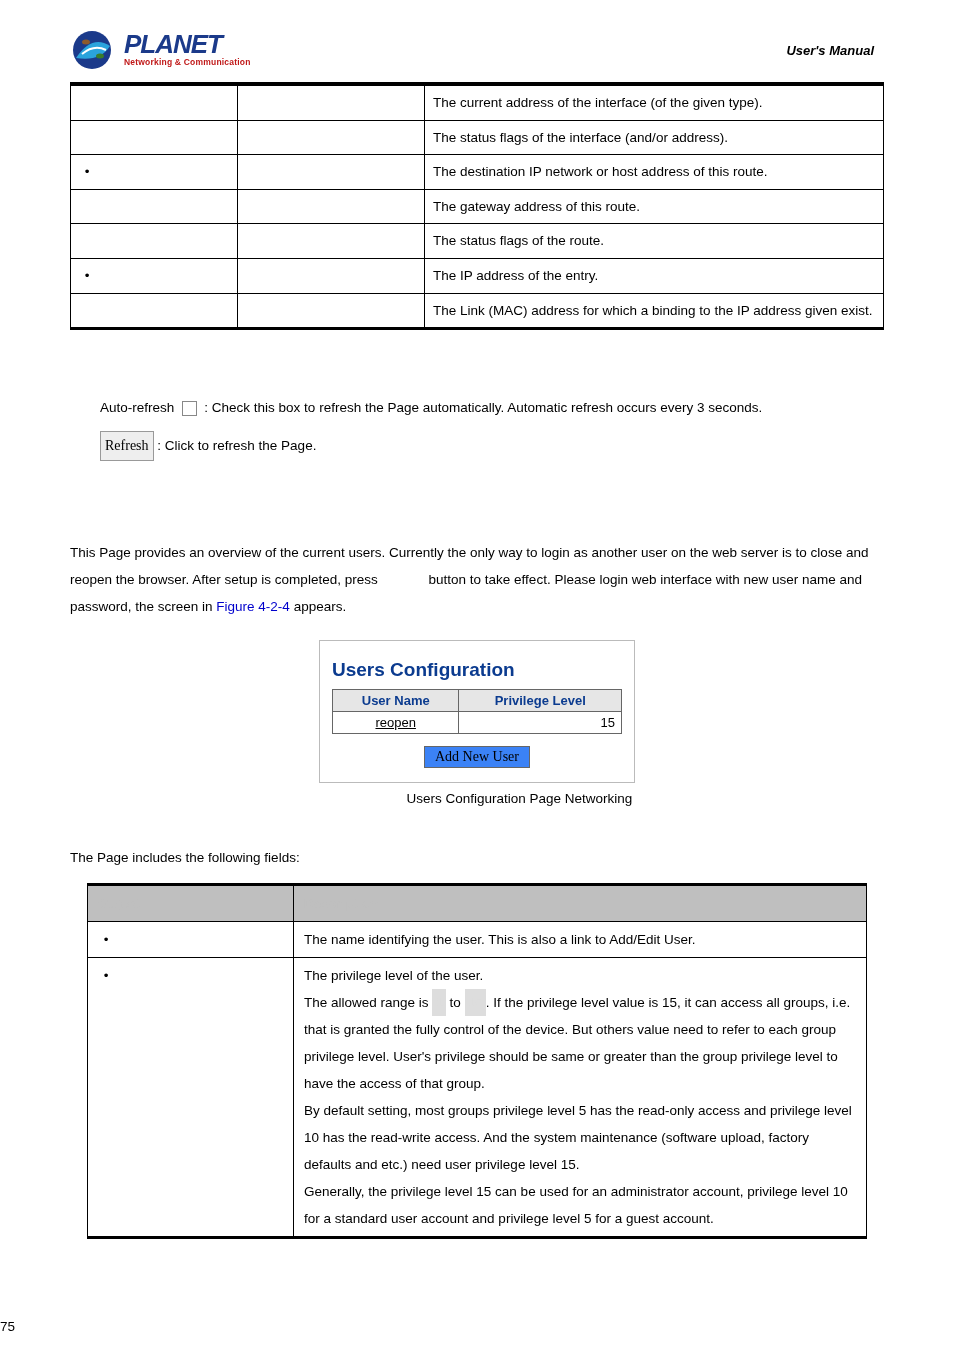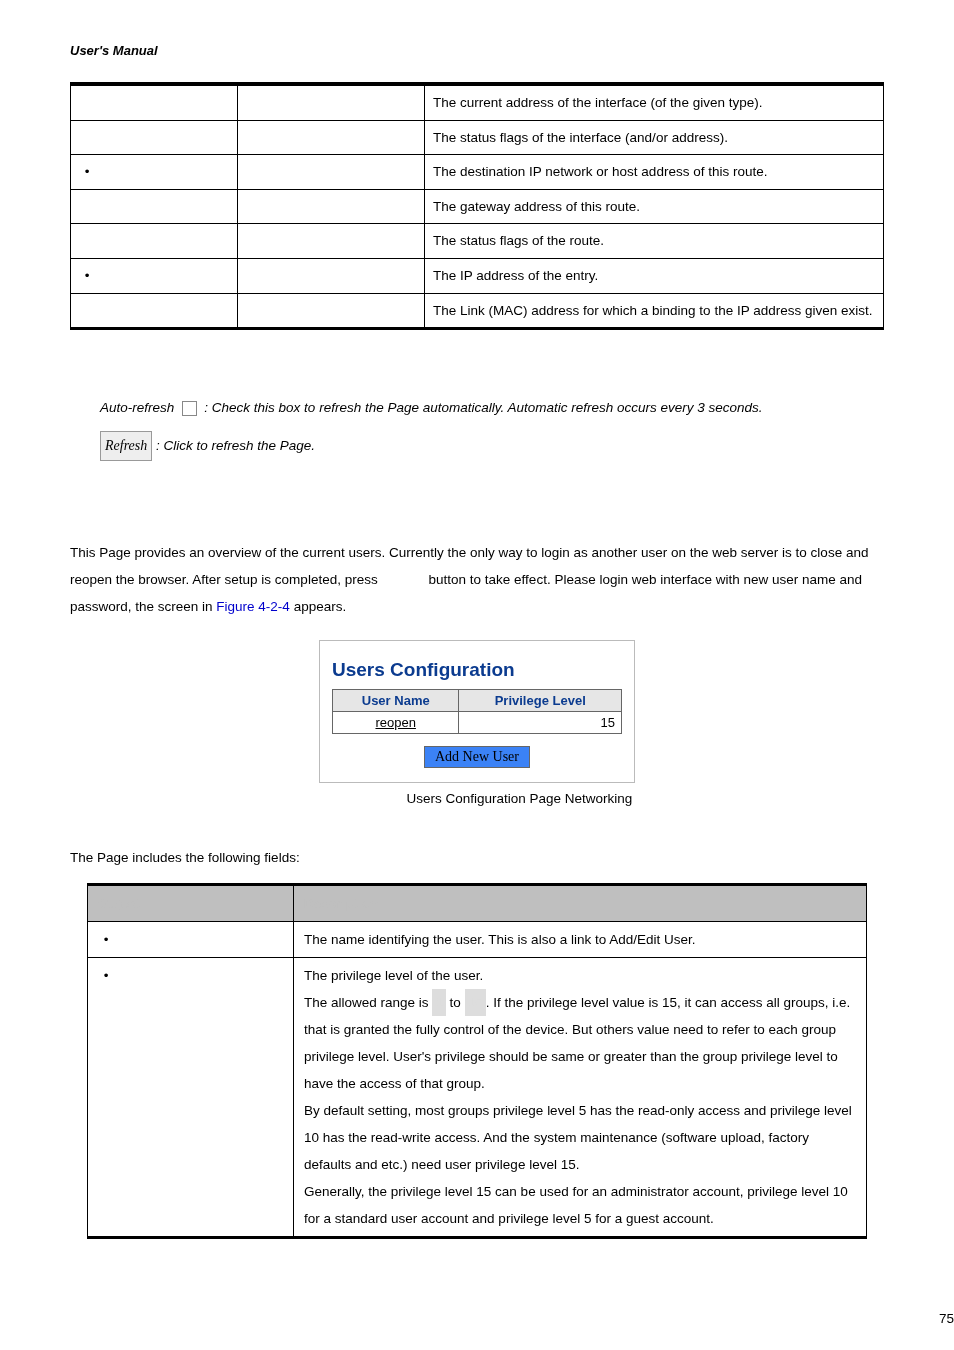--- a/index.html
+++ b/index.html
@@ -160,32 +160,45 @@
   table.fields tr.topsep th, table.fields tr.topsep td { border-top: 3px solid #000; }
   table.fields tr.botsep td { border-bottom: 3px solid #000; }
   .boxed {
     display: inline-block;
     background: #ddd;
     padding: 0 3px;
     font-weight: bold;
   }
   .page-num {
     position: absolute;
-    bottom: 24px;
+    bottom: 16px;
     width: 100%;
-    text-align: right;
+    text-align: left;
     font-size: 13.5px;
   }
 </style>
 </head>
 <body>
 
 <div class="page-inner">
 
   <div class="header">
+    <div class="logo">
+      <svg width="48" height="44" viewBox="0 0 48 44">
+        <circle cx="22" cy="22" r="19" fill="#1b3a8a"></circle>
+        <path d="M6 30 Q22 6 40 18 Q30 34 6 30 Z" fill="#2aa3dc"></path>
+        <path d="M12 26 Q24 16 36 22" stroke="#fff" stroke-width="2" fill="none"></path>
+        <ellipse cx="16" cy="14" rx="4" ry="2.5" fill="#8c5a2b"></ellipse>
+        <ellipse cx="30" cy="28" rx="4" ry="2.5" fill="#3a7d2a"></ellipse>
+      </svg>
+      <div>
+        <div style="font-family: Arial; font-weight: 900; font-style: italic; font-size: 26px; color:#1b3a8a; letter-spacing:-1px; line-height:0.9;">PLANET</div>
+        <div style="font-family: Arial; font-weight: bold; font-size: 8.5px; color:#c01818; letter-spacing:0.2px;">Networking &amp; Communication</div>
+      </div>
+    </div>
     <div class="manual-title">User's  Manual</div>
   </div>
   <hr class="hr-thick">
 
   <table class="outer">
     <tbody>
         <tr>
           <td class="col1"></td>
           <td class="col2" style="color:#fff">Address</td>
         <td>The current address of the interface (of the given type).</td>
@@ -218,21 +231,21 @@
     <tr class="botsep">
           <td class="col1"></td>
           <td class="col2" style="color:#fff">Link Address</td>
         <td>The Link (MAC) address for which a binding to the IP address given exist.</td>
         </tr>
   </tbody>
     </table>
 
   <div class="buttons-heading" style="color:#fff">Buttons</div>
 
-  <div style="margin-left:30px; margin-top:18px;font-style:italic;">
+  <div style="margin-left:30px; margin-top:18px;">
     <div class="para">
       <span>Auto-refresh</span>
       &nbsp;<span class="checkbox-fake"></span>&nbsp;
       <span>: Check this box to refresh the Page automatically. Automatic refresh occurs every 3 seconds.</span>
     </div>
     <div class="para">
       <span class="btn-like">Refresh</span>
       <span>: Click to refresh the Page.</span>
     </div>
   </div>

